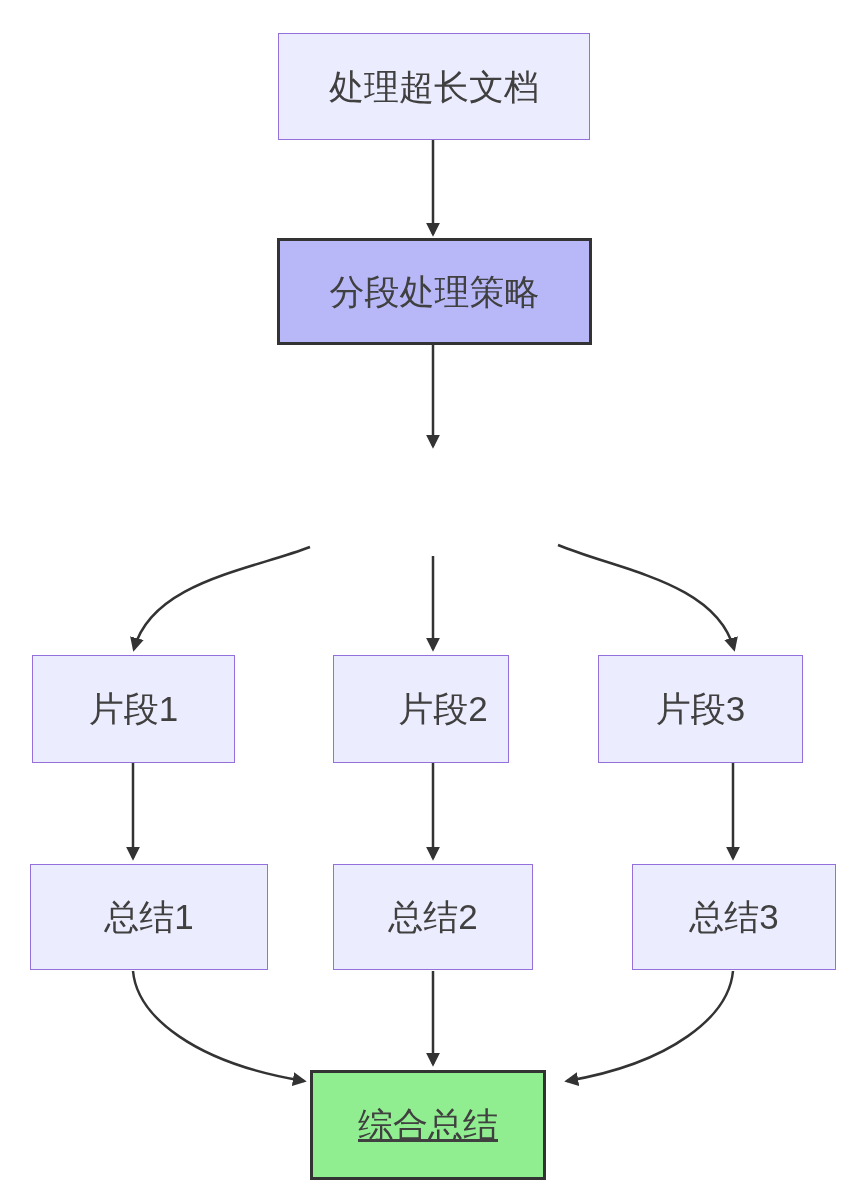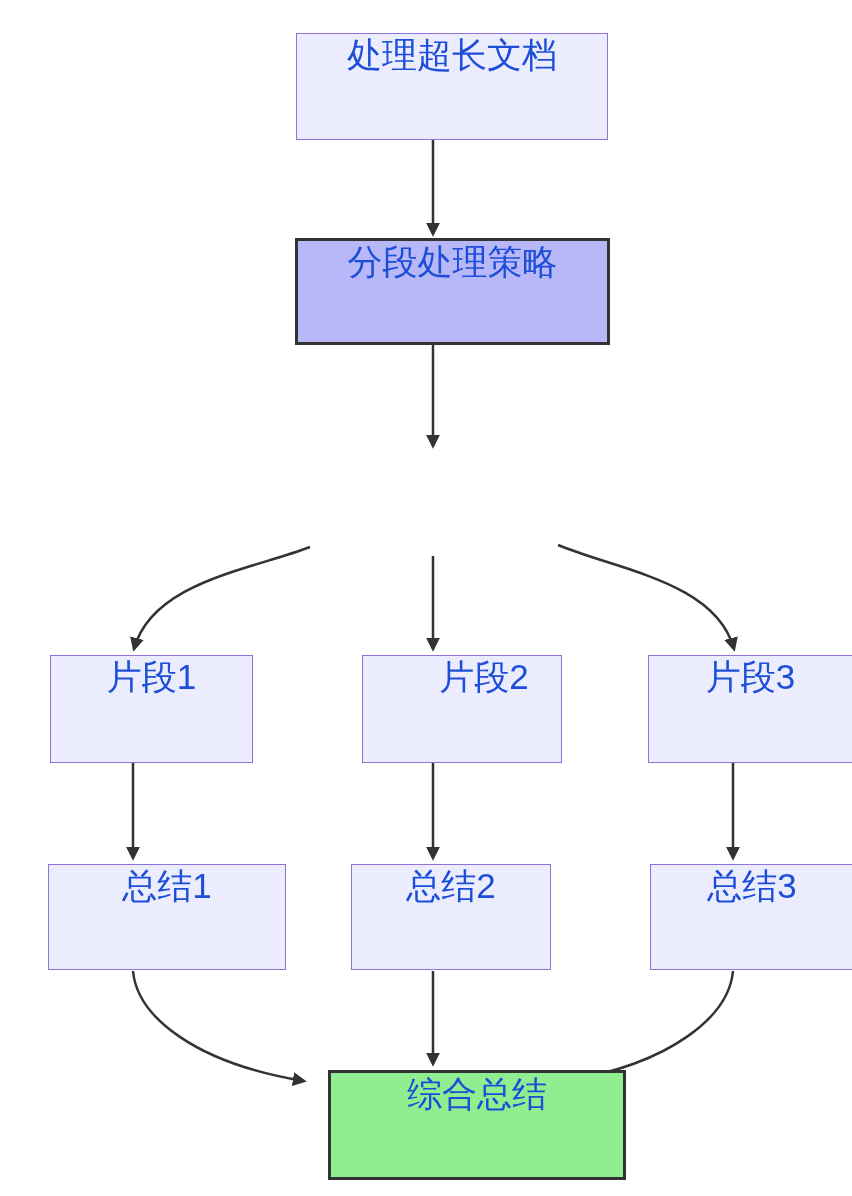--- a/index.html
+++ b/index.html
@@ -24,49 +24,49 @@
   }
   .edge {
     fill: none;
     stroke: #333333;
     stroke-width: 2.5px;
   }
   .node {
     position: absolute;
     box-sizing: border-box;
     display: flex;
+    align-items: center;
     justify-content: center;
     background: #ECECFF;
     border: 1.5px solid #9370DB;
-    color: #1d4ed8;
+    color: #404040;
     font-size: 35px;
     line-height: 1.2;
     text-align: center;
     white-space: nowrap;
-    margin-left: 18px;
   }
   .node--emphasis-strategy {
     background: #B8B8F8;
     border: 3.5px solid #333333;
   }
   .node--emphasis-final {
     background: #90EE90;
     border: 3.5px solid #333333;
   }
   
   .n-process  { left: 278px; top: 33px;   width: 312px; height: 107px; }
   .n-strategy { left: 277px; top: 238px;  width: 315px; height: 107px; }
   .n-original { left: 310px; top: 450px;  width: 248px; height: 106px; }
   .n-frag1    { left: 32px;  top: 655px;  width: 203px; height: 108px; }
-  .n-frag2    { left: 344px; top: 655px;  width: 200px; height: 108px; padding-left: 44px; }
-  .n-frag3    { left: 630px; top: 655px;  width: 205px; height: 108px; }
+  .n-frag2    { left: 333px; top: 655px;  width: 176px; height: 108px; padding-left: 44px; }
+  .n-frag3    { left: 598px; top: 655px;  width: 205px; height: 108px; }
   .n-sum1     { left: 30px;  top: 864px;  width: 238px; height: 106px; }
   .n-sum2     { left: 333px; top: 864px;  width: 200px; height: 106px; }
   .n-sum3     { left: 632px; top: 864px;  width: 204px; height: 106px; }
-  .n-final    { left: 310px; top: 1070px; width: 298px; height: 110px; }
+  .n-final    { left: 310px; top: 1070px; width: 236px; height: 110px; text-decoration: underline; }
 </style>
 </head>
 <body>
 
 <div class="canvas">
 
   <svg class="edges" width="852" height="1196" viewBox="0 0 852 1196" xmlns="http://www.w3.org/2000/svg">
     <defs>
       <marker id="arrowhead" viewBox="0 0 10 10" refX="8" refY="5" markerWidth="14" markerHeight="14" markerUnits="userSpaceOnUse" orient="auto">
         <path d="M0,0 L10,5 L0,10 z" fill="#333333"></path>

